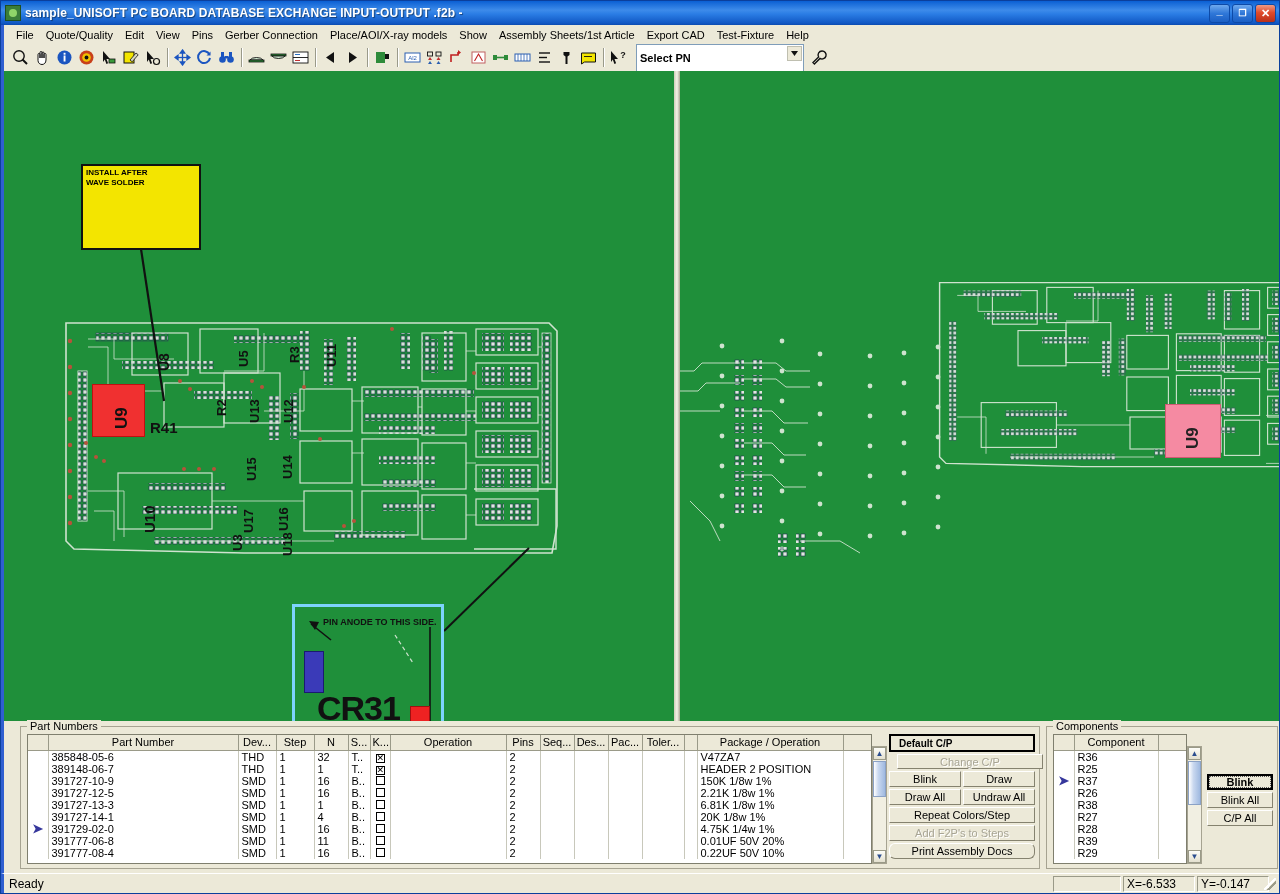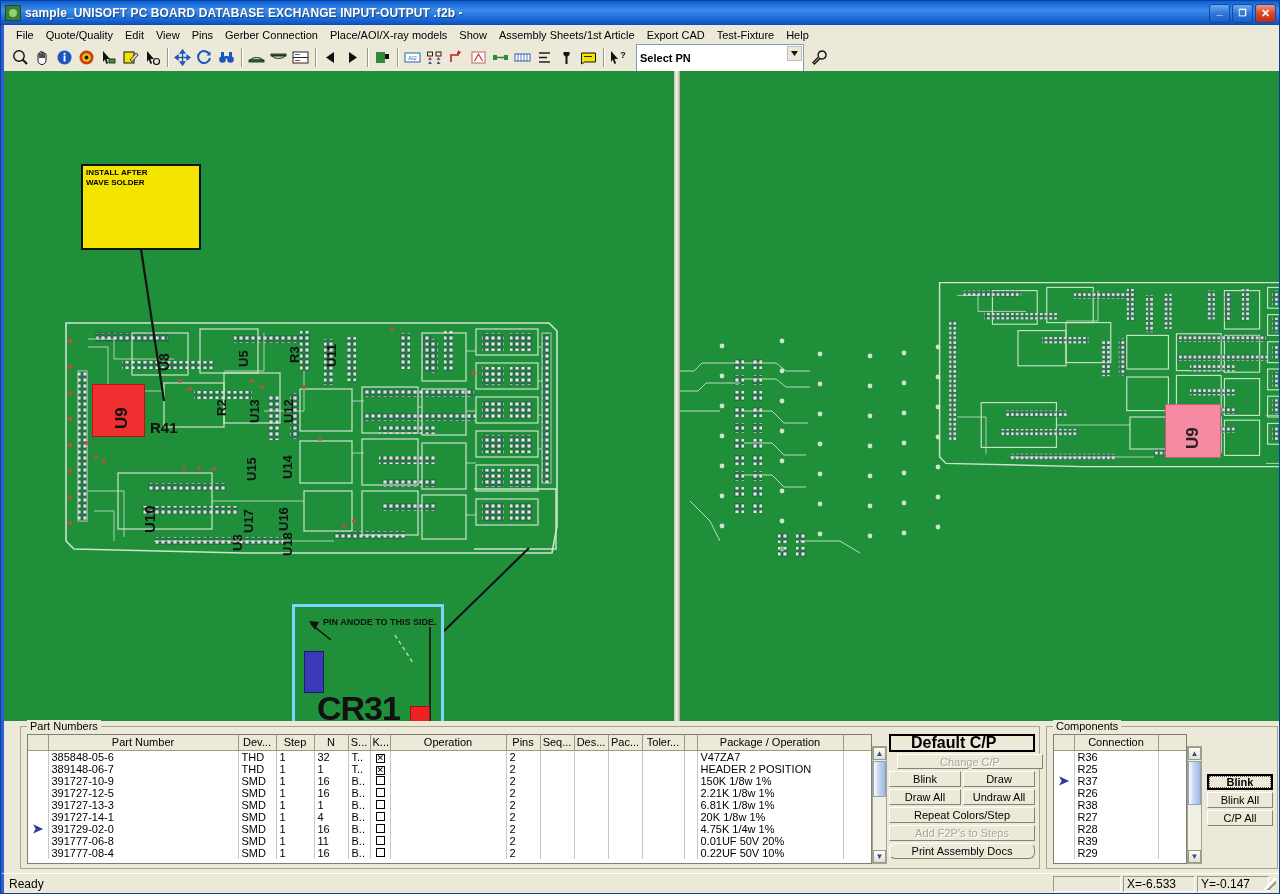--- a/index.html
+++ b/index.html
@@ -210,22 +210,22 @@
     border-top: 1px solid #fff; border-left: 1px solid #fff;
     border-right: 1px solid #85826f; border-bottom: 1px solid #85826f;
     background: #ece9d8;
     font-size: 11px; color: #000;
     display: flex; align-items: center; justify-content: center;
     position: absolute;
     text-align: center;
   }
   .btn.disabled { color: #a8a595; text-shadow: 1px 1px 0 #fff; }
   .btn.default-focus {
-    border: 2px solid #000; font-weight: bold; justify-content: flex-start; padding-left: 20px;
-    font-size: 16px;
+    border: 2px solid #000; font-weight: bold; justify-content: flex-start; padding-left: 8px;
+    font-size: 10px;
   }
   .btn.dotted { outline: 1px dotted #555; outline-offset: -3px; }
 
   
   #statusbar {
     position: absolute; left: 0; top: 872px; width: 1278px; height: 20px;
     background: #ece9d8;
     border-left: 3px solid #2f5fd0;
     border-top: 1px solid #fff;
     display: flex; align-items: center;
@@ -1108,21 +1108,21 @@
       <div class="grid-wrap" style="left:6px; top:7px; width:134px; height:130px;">
         <table class="grid">
           <colgroup>
               <col style="width:20px">
               <col style="width:84px">
               <col style="width:30px">
             </colgroup>
           <thead>
             <tr>
               <th></th>
-              <th>Connection</th>
+              <th>Component</th>
               <th></th>
             </tr>
           </thead>
           <tbody id="comp-body">
               <tr>
                 <td class="arrowcell"></td>
                 <td>R36</td>
                 <td></td>
               </tr>
               <tr>

